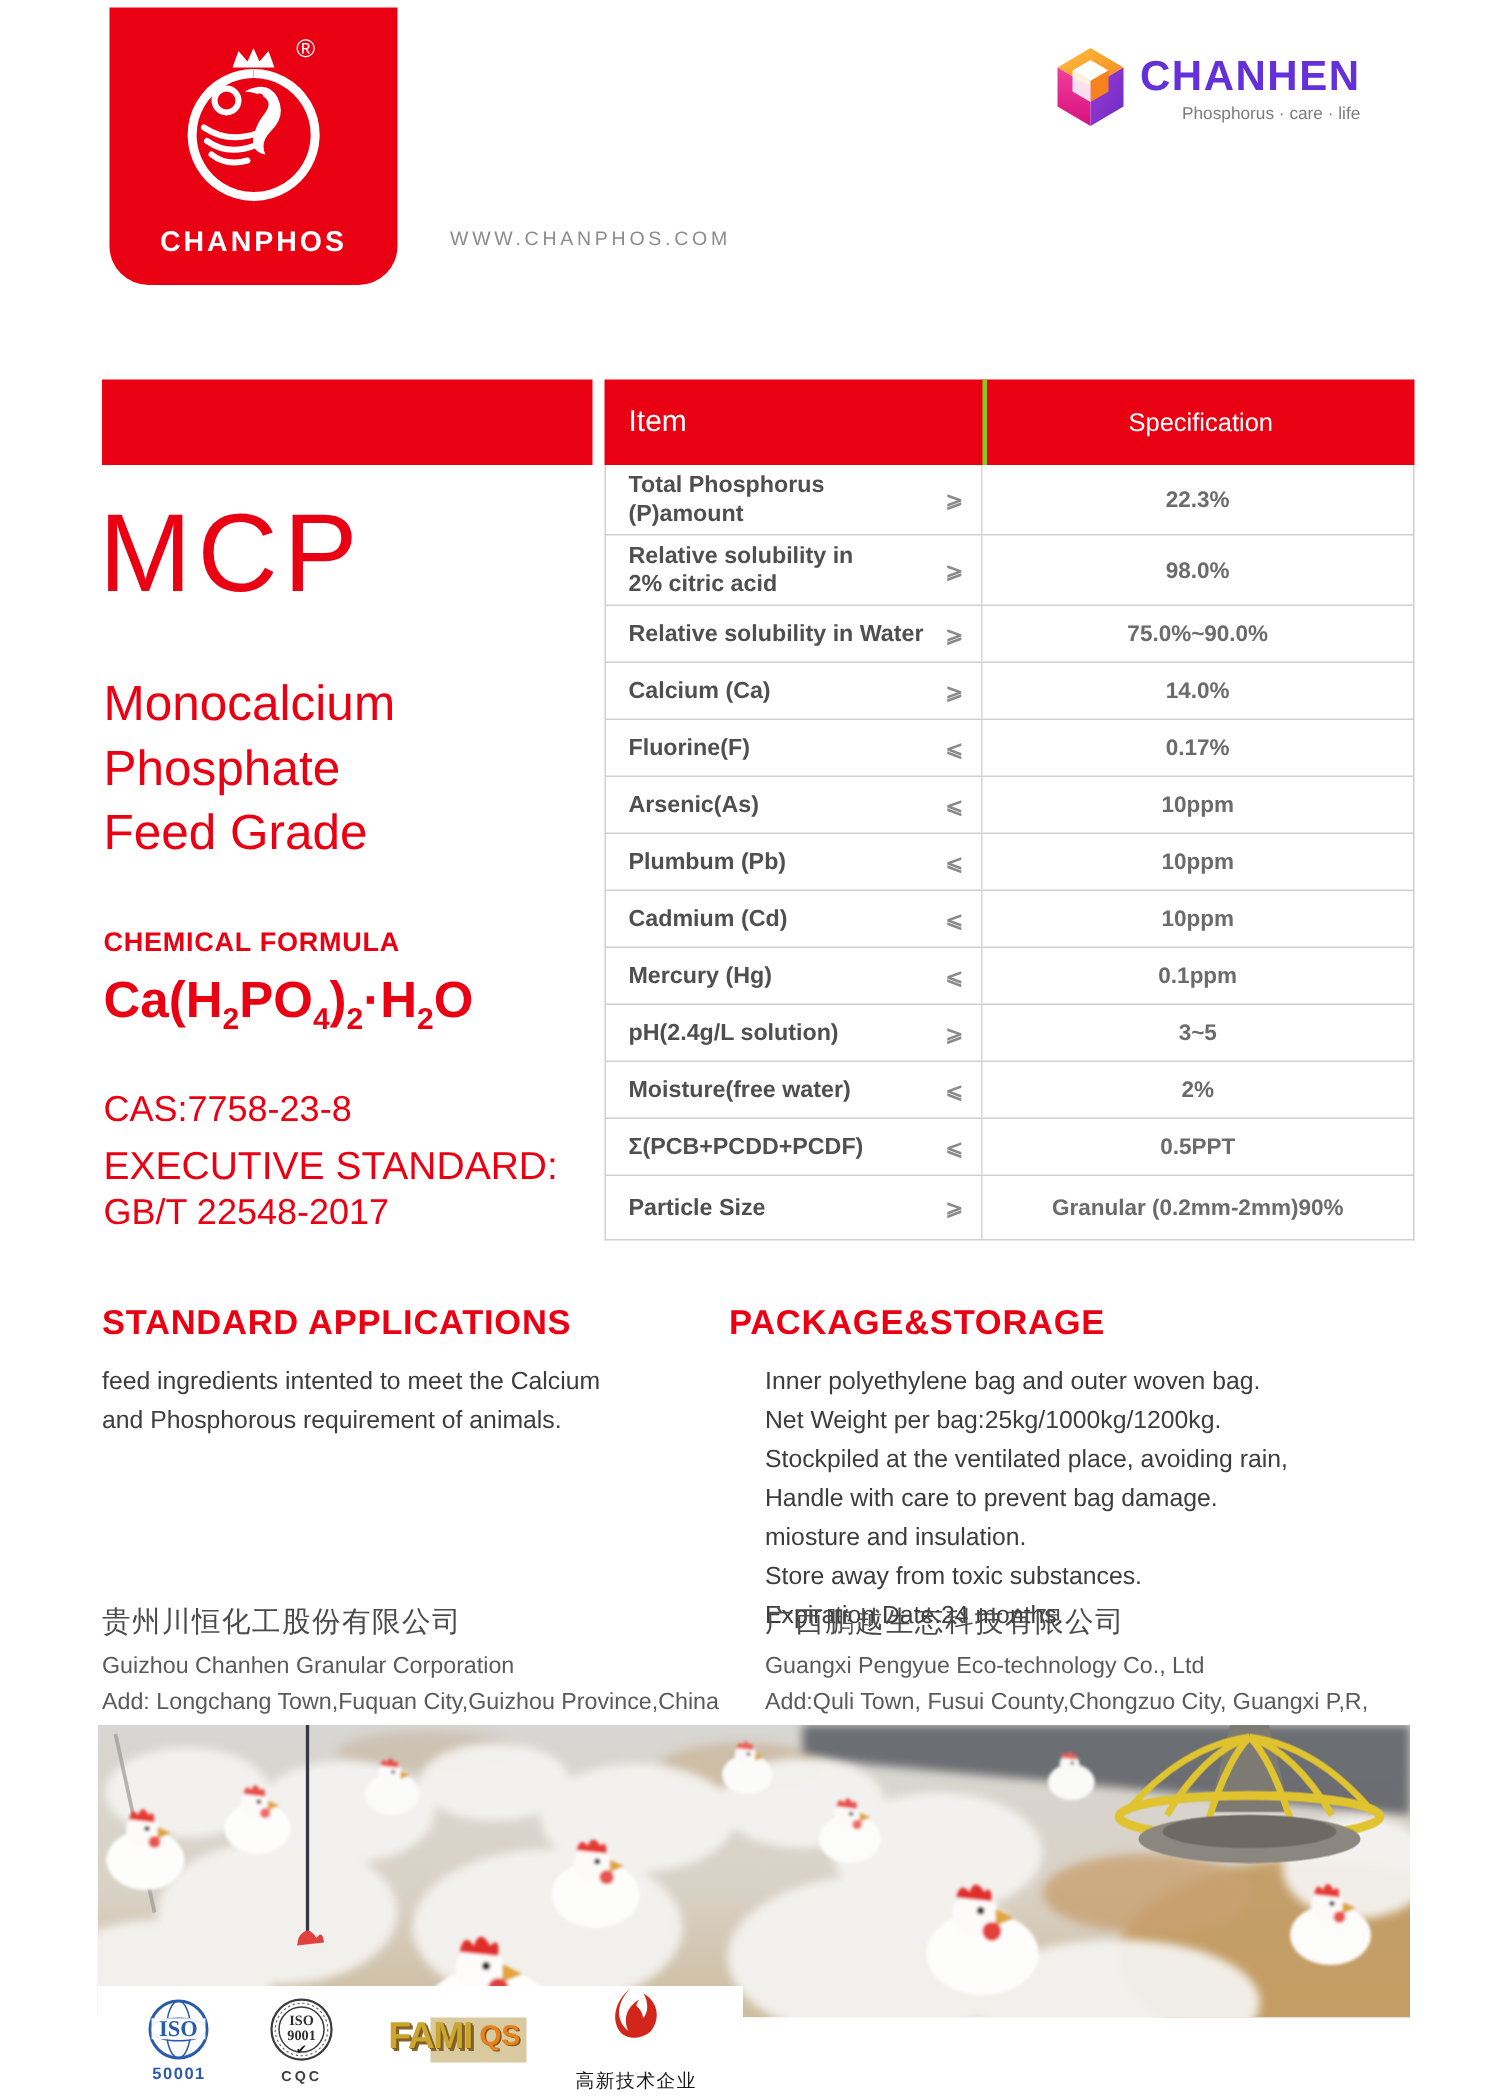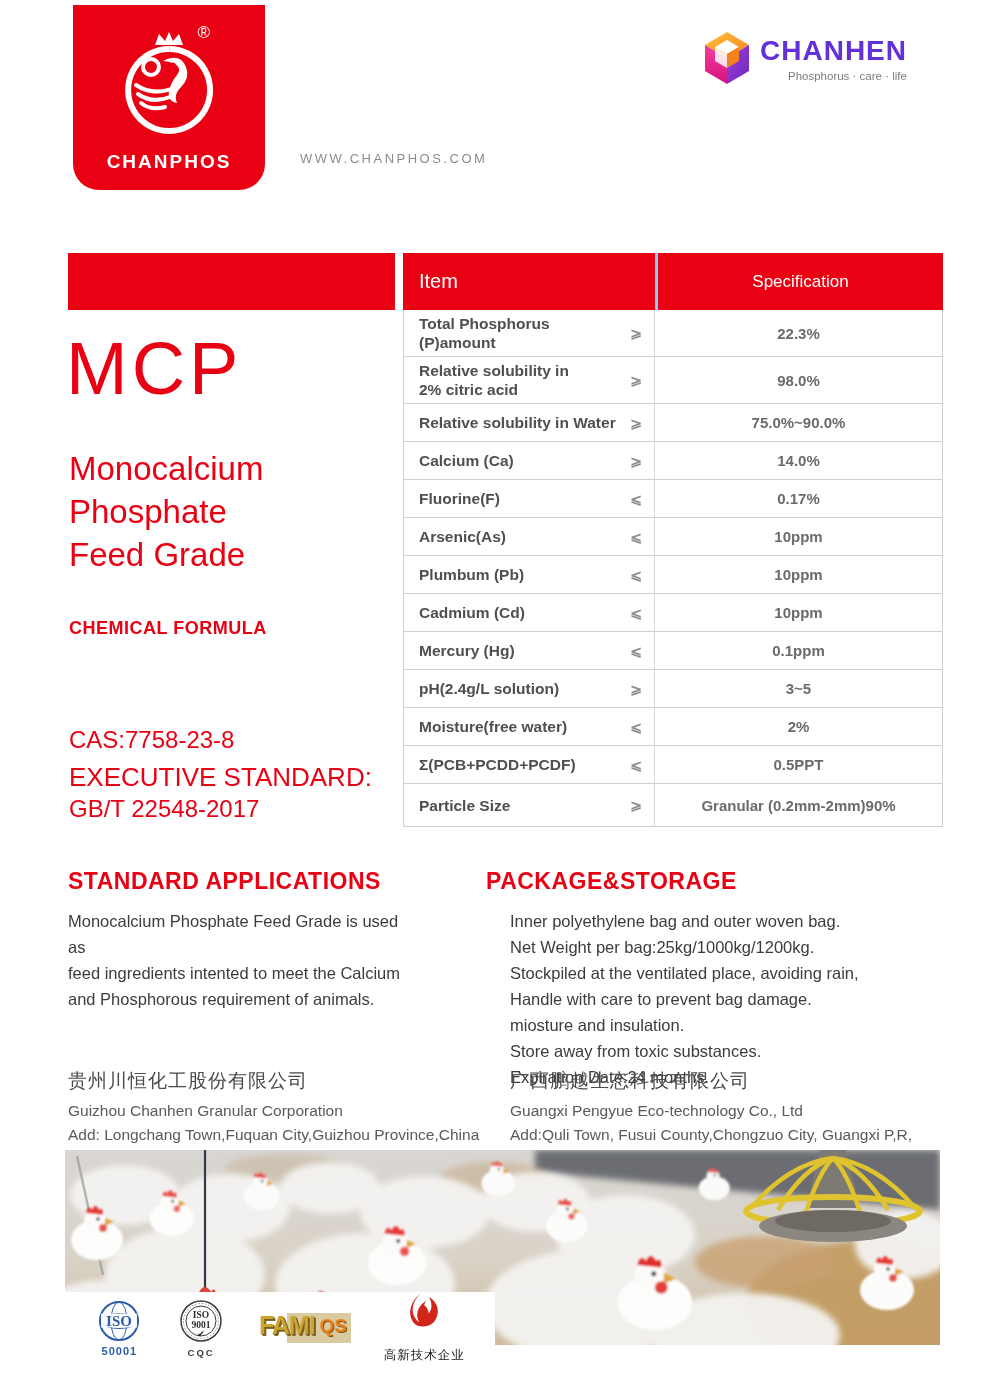--- a/index.html
+++ b/index.html
@@ -29,21 +29,21 @@
   .formula .sub { font-size:20px; vertical-align:-8px; }
   .cas { position:absolute; left:69px; top:726px; color:#e90013; font-size:24px; }
   .exec-label { position:absolute; left:69px; top:762px; color:#e90013; font-size:26px; }
   .exec-value { position:absolute; left:69px; top:795px; color:#e90013; font-size:24px; }
 
   
   .spec-table { position:absolute; left:403px; top:253px; width:540px; }
   .spec-header { display:flex; height:57px; background:#e90013; color:#fff; }
   .spec-header .h-item { width:252px; display:flex; align-items:center; padding-left:16px; font-size:20px; }
   .spec-header .h-spec { flex:1; display:flex; align-items:center; justify-content:center;
-           font-size:17px; border-left:3px solid #7dd3fc; }
+           font-size:17px; border-left:3px solid #84cc16; }
   .spec-body { border:1px solid #cfcfcf; border-top:none;font-weight:bold; }
   .spec-row { display:flex; border-bottom:1px solid #cfcfcf; min-height:38px; }
   .spec-row:last-child { border-bottom:none; min-height:42px; }
   .spec-row.tall { min-height:46px; }
   .cell-item { width:251px; display:flex; align-items:center; justify-content:space-between;
            padding:4px 12px 4px 15px; border-right:1px solid #d8d8d8; }
   .item-lines { color:#4f4f4f; font-size:15.5px; line-height:19px; }
   .op { color:#8a8a8a; font-size:14px; margin-left:6px; }
   .cell-spec { flex:1; display:flex; align-items:center; justify-content:center;
            color:#6b6b6b; font-size:15px; padding:2px 6px; text-align:center; }
@@ -59,21 +59,21 @@
 
   
   .company { position:absolute; top:1068px; }
   .company-left { left:68px; width:430px; }
   .company-right { left:510px; width:440px; }
   .company .cn { font-size:19px; color:#4a4a4a; font-weight:500; letter-spacing:1px; margin-bottom:5px; }
   .company .line { font-size:15.5px; color:#5a5a5a; line-height:24px; }
 
   
   .photo { position:absolute; left:65px; top:1150px; width:875px; height:195px; overflow:hidden; }
-  .cert-strip { position:absolute; left:65px; top:1292px; width:430px; height:72px; background:#ffffff;
+  .cert-strip { position:absolute; left:65px; top:1324px; width:430px; height:72px; background:#ffffff;
            display:flex; align-items:center; justify-content:space-around; padding:0 14px; }
   .cert { display:flex; flex-direction:column; align-items:center; }
   .famiqs { position:relative; width:92px; height:34px; }
   .famiqs .bg { position:absolute; right:0; top:2px; width:64px; height:30px; background:#d9caa0; }
   .famiqs .fami { position:absolute; left:0; top:0; font-size:25px; font-weight:900; color:#caa52f;
            letter-spacing:-1px; text-shadow:1px 1px 0 #7a5a20, 2px 2px 0 #8a6526; }
   .famiqs .qs { position:absolute; right:4px; top:4px; font-size:19px; font-weight:900; color:#e5821e;
            text-shadow:1px 1px 0 #8a5210; }
   .hitech-label { font-size:12.5px; color:#1a1a1a; letter-spacing:1px; margin-top:18px; }
   .iso-sub { font-size:11px; font-weight:bold; color:#2b5cab; letter-spacing:1px; margin-top:1px; }
@@ -129,20 +129,21 @@
   </div>
 
   <div class="red-bar"></div>
   <div class="mcp">MCP</div>
   <div class="product-name">
       <div>Monocalcium</div>
       <div>Phosphate</div>
       <div>Feed Grade</div>
     </div>
   <div class="formula-label">CHEMICAL FORMULA</div>
+  <div class="formula"><span>Ca(H</span><span class="sub">2</span><span>PO</span><span class="sub">4</span><span>)</span><span class="sub">2</span><span>·H</span><span class="sub">2</span><span>O</span></div>
   <div class="cas">CAS:7758-23-8</div>
   <div class="exec-label">EXECUTIVE STANDARD:</div>
   <div class="exec-value">GB/T 22548-2017</div>
 
   <div class="spec-table">
     <div class="spec-header">
       <div class="h-item">Item</div>
       <div class="h-spec">Specification</div>
     </div>
     <div class="spec-body">
@@ -263,21 +264,20 @@
             </div>
             <span class="op">⩾</span>
           </div>
           <div class="cell-spec">Granular (0.2mm-2mm)90%</div>
         </div>
       </div>
   </div>
 
   <div class="section-title apps-title">STANDARD APPLICATIONS</div>
   <div class="apps-body">
-      <div>Monocalcium Phosphate Feed Grade is used as</div>
       <div>feed ingredients intented to meet the Calcium</div>
       <div>and Phosphorous requirement of animals.</div>
     </div>
   <div class="section-title pkg-title">PACKAGE&amp;STORAGE</div>
   <div class="pkg-body">
       <div>Inner polyethylene bag and outer woven bag.</div>
       <div>Net Weight per bag:25kg/1000kg/1200kg.</div>
       <div>Stockpiled at the ventilated place, avoiding rain,</div>
       <div>Handle with care to prevent bag damage.</div>
       <div>miosture and insulation.</div>

